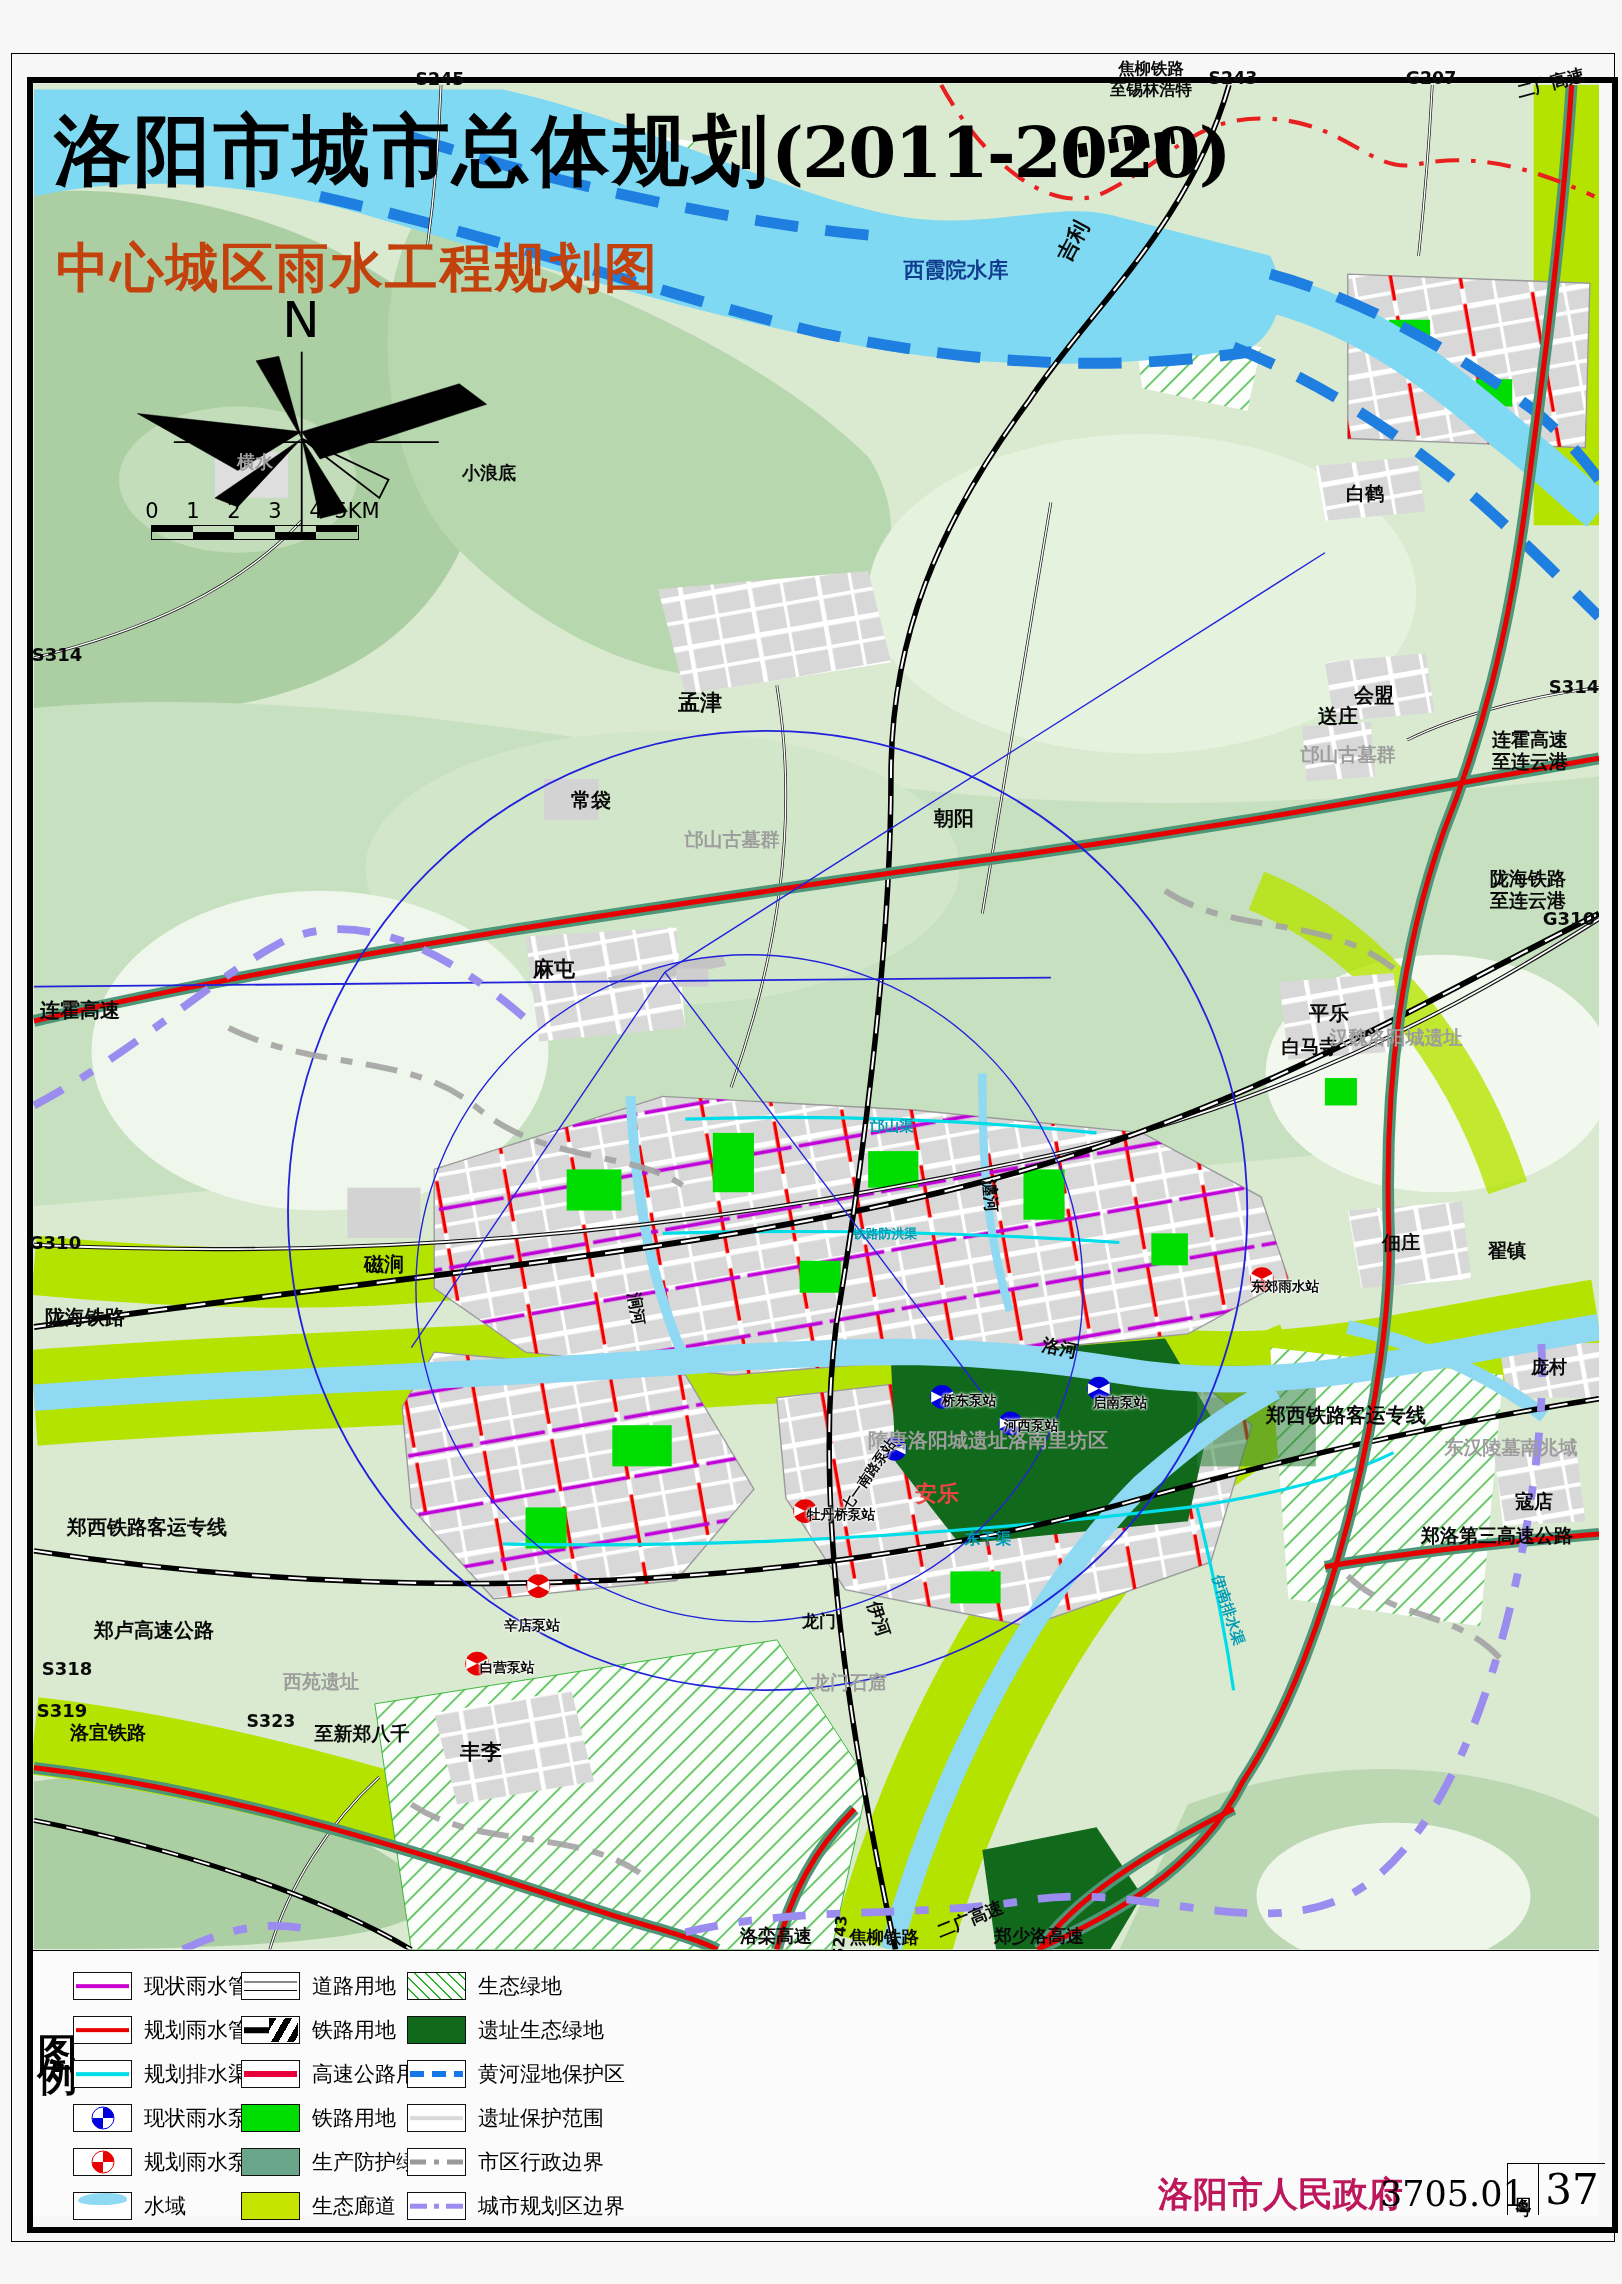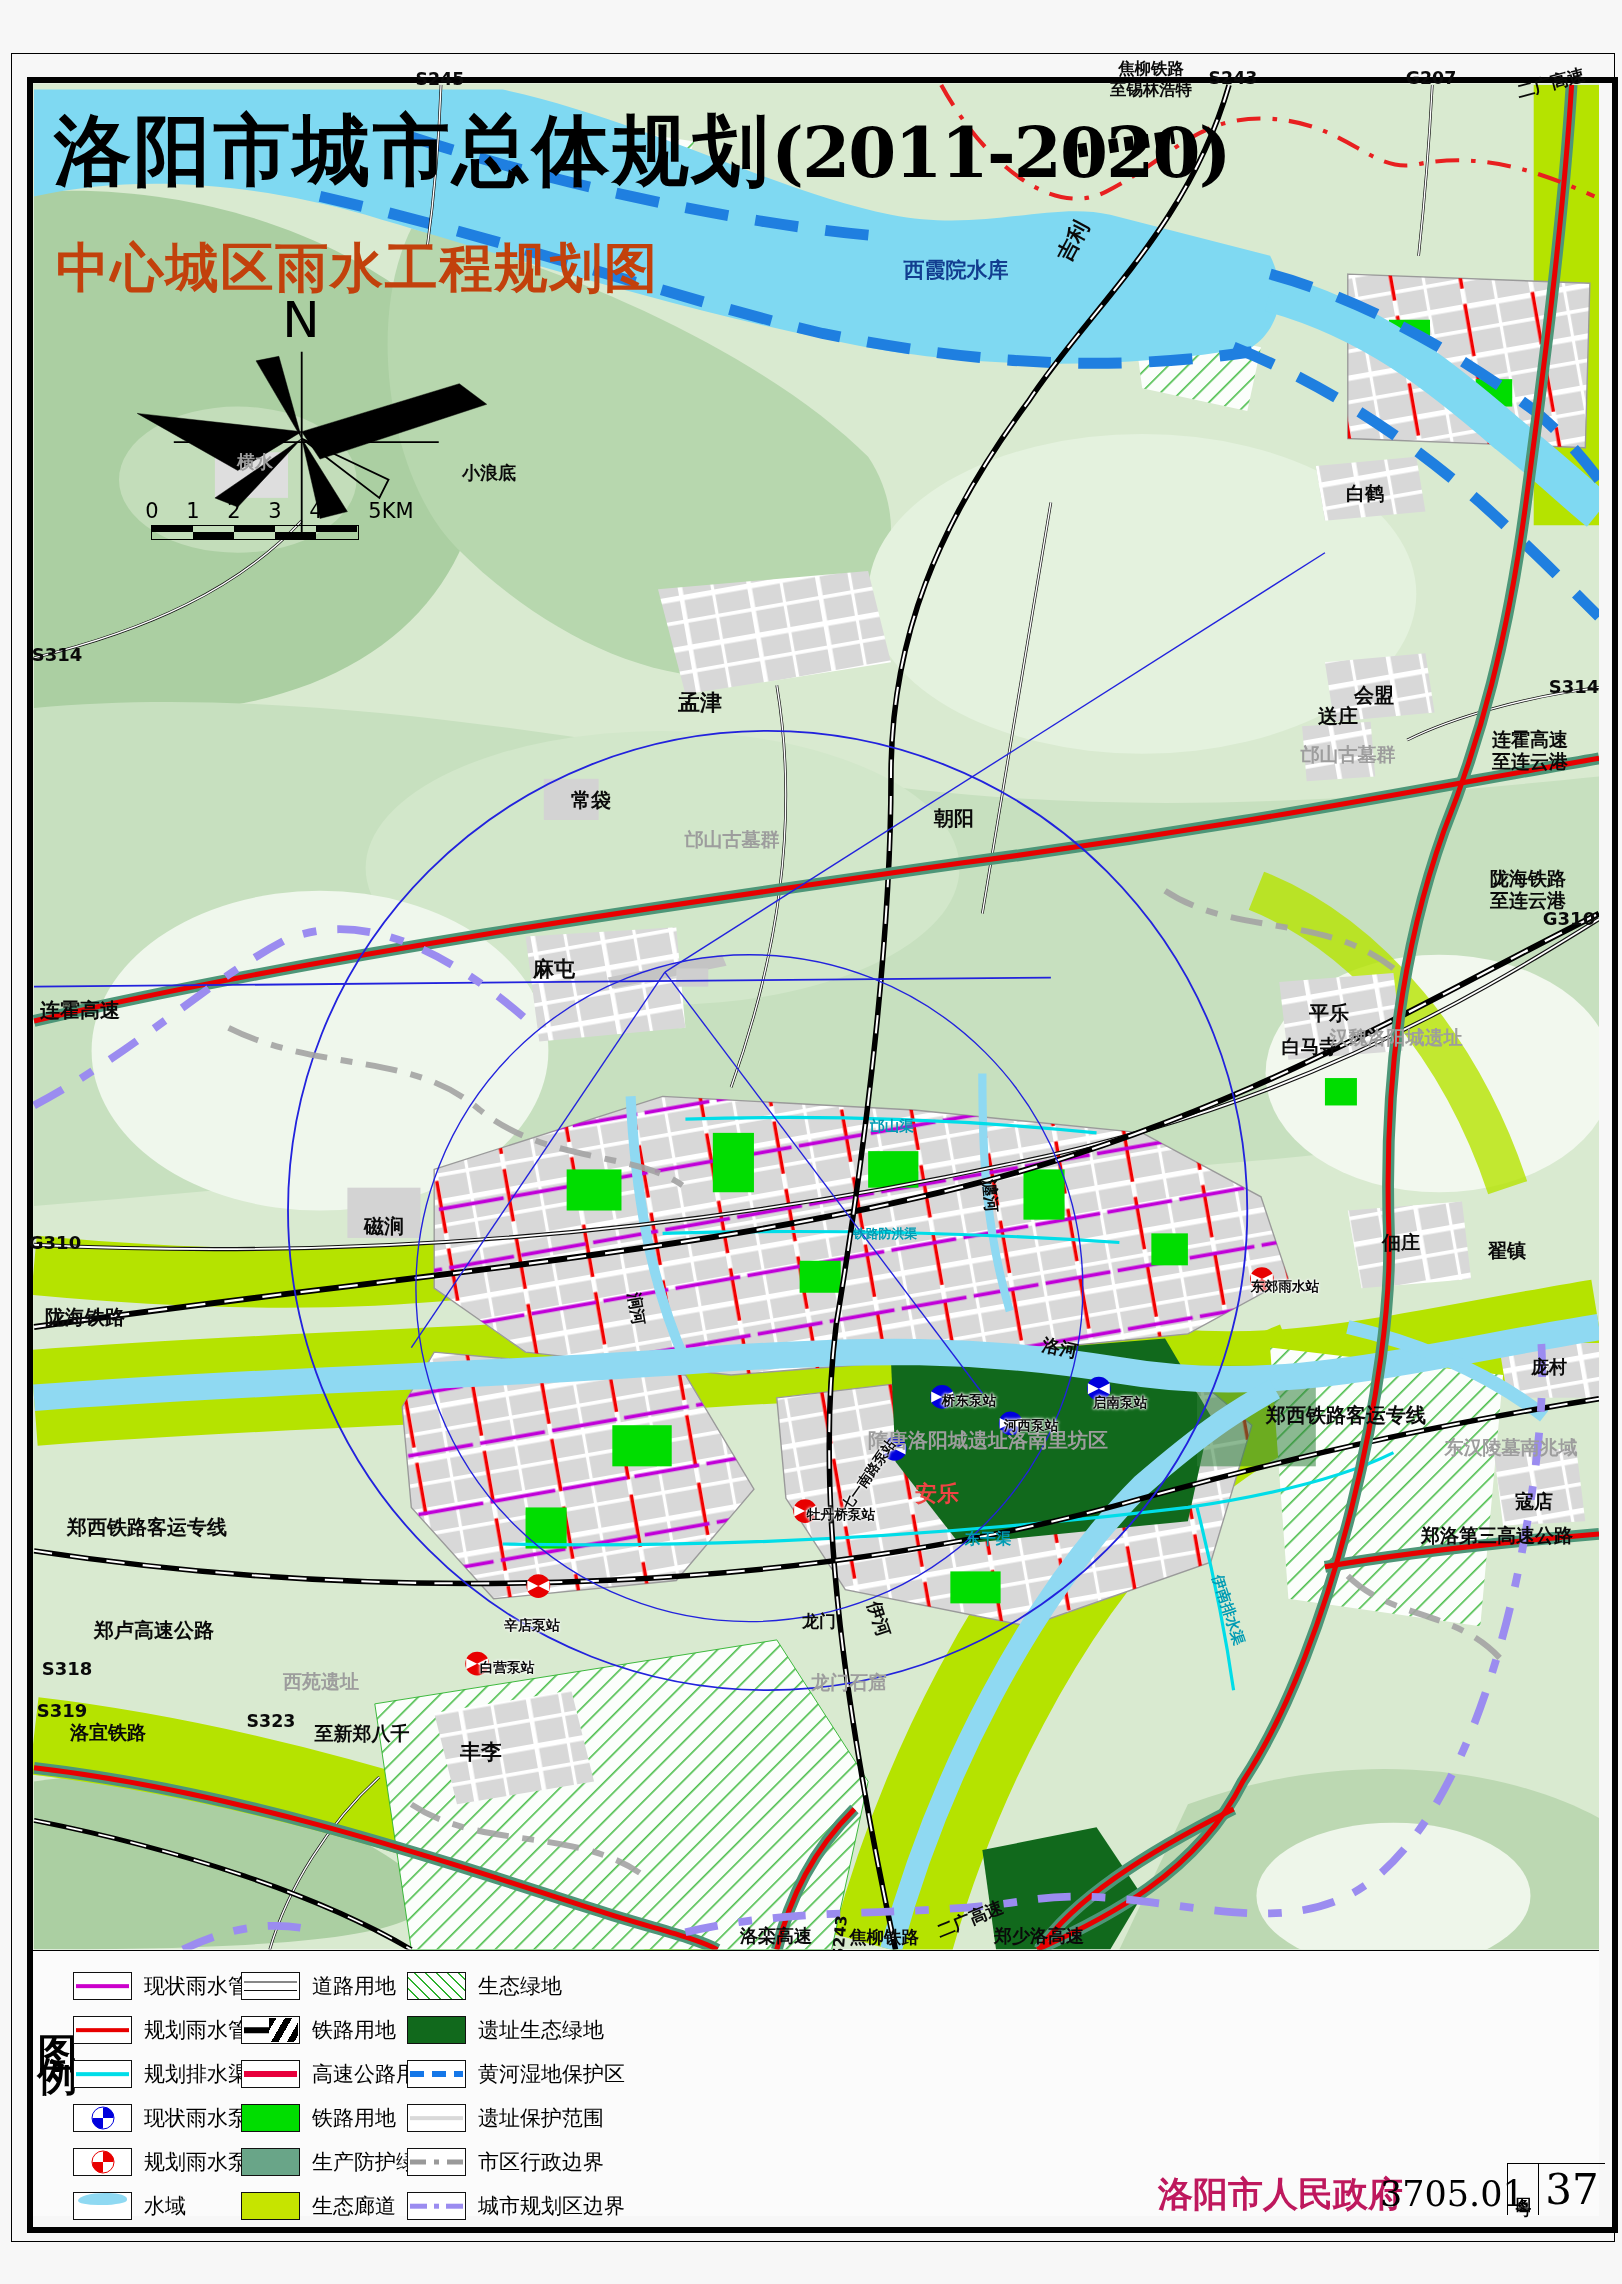--- a/index.html
+++ b/index.html
@@ -347,21 +347,21 @@
 </div>
 <div id="subtitle" class="abs">中心城区雨水工程规划图</div>
 
 <div id="north-n" class="abs">N</div>
 <div id="scale-ticks" class="abs">
     <span style="left: 152px; top: 511px;">0</span>
     <span style="left: 193px; top: 511px;">1</span>
     <span style="left: 234px; top: 511px;">2</span>
     <span style="left: 275px; top: 511px;">3</span>
     <span style="left: 316px; top: 511px;">4</span>
-    <span style="left: 357px; top: 511px; margin-left: 34px;">5KM</span>
+    <span style="left: 357px; top: 511px;">5KM</span>
   </div>
 <div id="scale-bar" class="abs">
   <div style="left:0;top:0;"></div>
     <div style="left:82px;top:0;"></div>
     <div style="left:164px;top:0;"></div>
   <div style="left:41px;top:6.4px;"></div>
     <div style="left:123px;top:6.4px;"></div>
 </div>
 
 <div id="map-labels" class="abs" style="left:0;top:0;width:1623px;height:2284px;">
@@ -395,21 +395,21 @@
     <div class="lbl c-black" style="left: 970px; top: 1919px; font-size: 17.4px; transform: translate(-50%, -50%) rotate(-22deg);">二广高速</div>
     <div class="lbl c-black" style="left: 1039px; top: 1936px; font-size: 18px;">郑少洛高速</div>
     <div class="lbl c-black" style="left: 1497px; top: 1536px; font-size: 19px;">郑洛第三高速公路</div>
     <div class="lbl c-black" style="left: 489px; top: 473px; font-size: 18px;">小浪底</div>
     <div class="lbl c-gray" style="left: 255px; top: 462px; font-size: 18px;">横水</div>
     <div class="lbl c-black" style="left: 700px; top: 703px; font-size: 22px;">孟津</div>
     <div class="lbl c-black" style="left: 1338px; top: 716px; font-size: 20px;">送庄</div>
     <div class="lbl c-black" style="left: 567px; top: 800px; font-size: 20px; margin-left: 24px;">常袋</div>
     <div class="lbl c-black" style="left: 954px; top: 818px; font-size: 20px;">朝阳</div>
     <div class="lbl c-black" style="left: 554px; top: 969px; font-size: 21px;">麻屯</div>
-    <div class="lbl c-black" style="left: 384px; top: 1226px; font-size: 20px;">磁涧</div>
+    <div class="lbl c-black" style="left: 384px; top: 1264px; font-size: 20px;">磁涧</div>
     <div class="lbl c-black" style="left: 1329px; top: 1013px; font-size: 20px;">平乐</div>
     <div class="lbl c-black" style="left: 1310px; top: 1047px; font-size: 19px;">白马寺</div>
     <div class="lbl c-black" style="left: 1365px; top: 494px; font-size: 19px;">白鹤</div>
     <div class="lbl c-black" style="left: 1374px; top: 695px; font-size: 20px;">会盟</div>
     <div class="lbl c-black" style="left: 1073px; top: 241px; font-size: 21px; transform: translate(-50%, -50%) rotate(-62deg);">吉利</div>
     <div class="lbl c-black" style="left: 1401px; top: 1243px; font-size: 19px;">佃庄</div>
     <div class="lbl c-black" style="left: 1507px; top: 1251px; font-size: 19px;">翟镇</div>
     <div class="lbl c-black" style="left: 1549px; top: 1367px; font-size: 18px;">庞村</div>
     <div class="lbl c-black" style="left: 1534px; top: 1502px; font-size: 19px;">寇店</div>
     <div class="lbl c-black" style="left: 819px; top: 1621px; font-size: 17px;">龙门</div>

